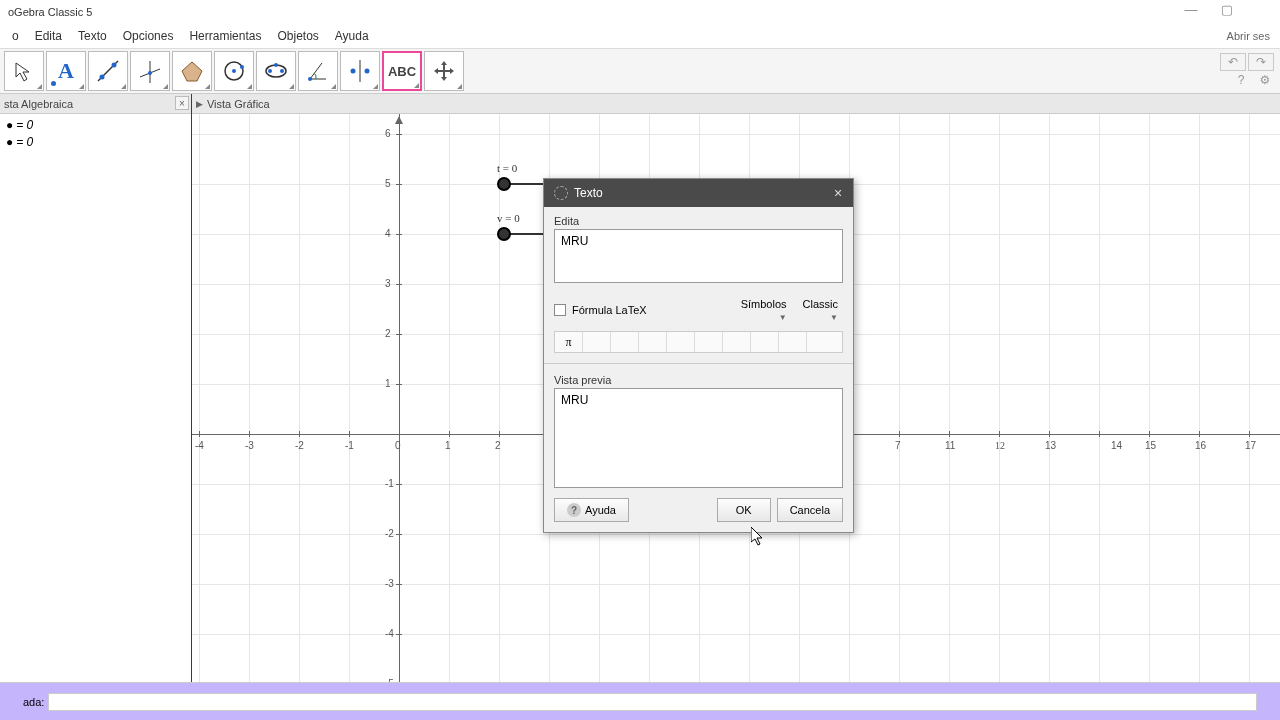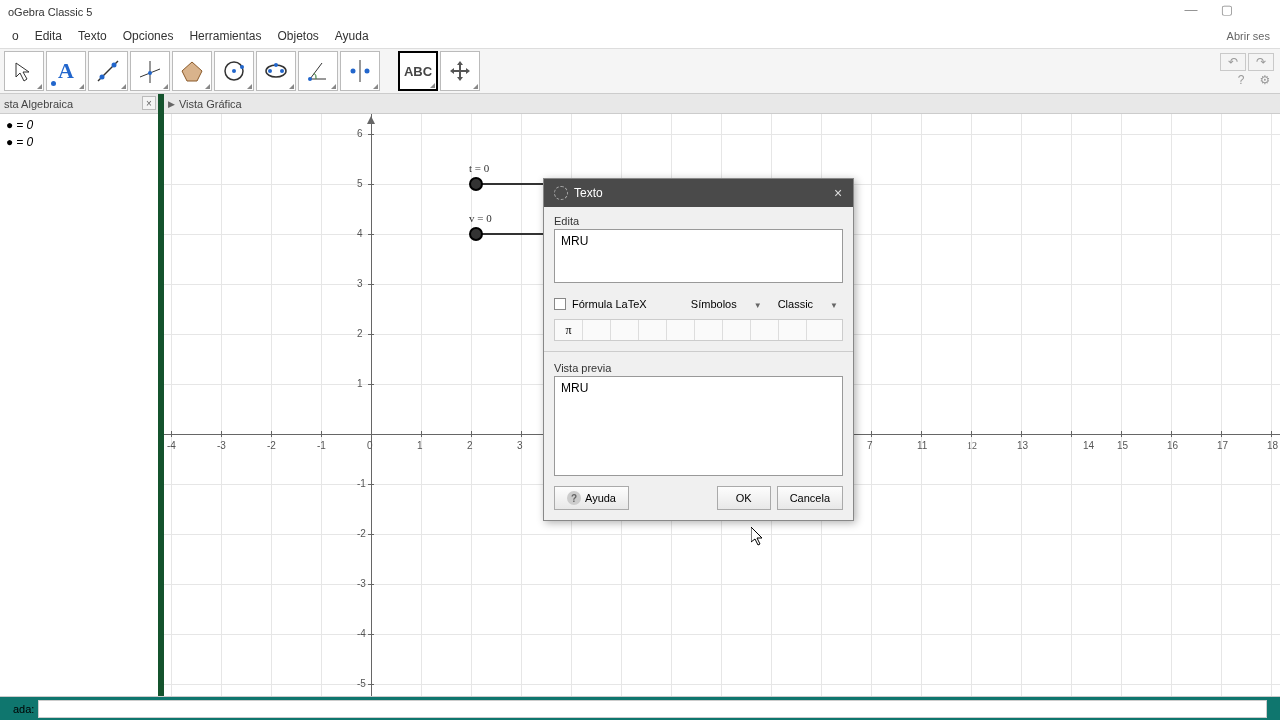--- a/index.html
+++ b/index.html
@@ -8,29 +8,29 @@
   .titlebar { height: 24px; background: #fff; display: flex; align-items: center; padding: 0 8px; font-size: 11px; color: #333; position: relative; }
   .title-controls { position: absolute; right: 8px; top: 2px; display: flex; gap: 18px; }
   .title-controls span { width: 18px; height: 14px; display: flex; align-items: center; justify-content: center; color: #888; font-size: 13px; cursor: default; }
 
   .menubar { height: 24px; background: #fff; display: flex; align-items: center; padding: 0 4px; font-size: 12px; color: #333; }
   .menu-item { padding: 2px 8px; cursor: default; }
   .menu-right { margin-left: auto; padding-right: 6px; font-size: 11px; color: #666; }
 
   .toolbar { height: 46px; background: #f5f5f5; border-top: 1px solid #ddd; border-bottom: 1px solid #ccc; display: flex; align-items: center; padding: 2px 4px; gap: 2px; position: relative; }
   .toolbtn { width: 40px; height: 40px; border: 1px solid #bbb; background: #fff; display: flex; align-items: center; justify-content: center; cursor: pointer; position: relative; }
-  .toolbtn.active { border: 2px solid #000000; margin-left: 16px; }
+  .toolbtn.active { border: 2px solid #ec4899; }
   .toolbtn .trichev { position: absolute; right: 1px; bottom: 1px; width: 0; height: 0; border-left: 5px solid transparent; border-bottom: 5px solid #888; }
   .toolright { position: absolute; right: 6px; top: 4px; display: flex; flex-direction: column; gap: 2px; align-items: flex-end;}
   .undo-redo { display: flex; gap: 2px; }
   .undo-redo .sm { width: 26px; height: 18px; border: 1px solid #c9c9c9; background: #f4f4f4; display:flex;align-items:center;justify-content:center;font-size:12px;color:#999;}
   .help-sm { width: 18px; height: 14px; display:flex;align-items:center;justify-content:center;color:#999;font-size:12px;}
 
   .panels { display: flex; height: 602px; }
-  .algebra-panel { width: 164px; border-right: 6px solid #14532d; display: flex; flex-direction: column; }
+  .algebra-panel { width: 192px; border-right: 1px solid #14532d; display: flex; flex-direction: column; }
   .panel-header { height: 20px; background: #e8e8e8; border-bottom: 1px solid #ccc; display: flex; align-items: center; padding: 0 4px; font-size: 11px; color: #444; position: relative; }
   .panel-close { position: absolute; right: 2px; top: 2px; width: 14px; height: 14px; border: 1px solid #bbb; background: #f4f4f4; display:flex;align-items:center;justify-content:center;font-size:10px;color:#666;cursor:pointer;}
   .algebra-body { flex: 1; padding: 4px 6px; font-size: 12px; color: #000; }
   .alg-item { margin-bottom: 2px; font-family: 'Times New Roman', serif; font-style: italic; }
 
   .graphics-panel { flex: 1; display: flex; flex-direction: column; position: relative; overflow:hidden;}
   .graphics-header { height: 20px; background: #e8e8e8; border-bottom: 1px solid #ccc; display: flex; align-items: center; padding: 0 4px; font-size: 11px; color: #444; }
   .graphics-header .tri { margin-right: 4px; font-size: 9px; color: #666; }
   .canvas { flex: 1; position: relative; background: #fff; }
 
@@ -45,32 +45,32 @@
 
   .dialog { position: absolute; left: 543px; top: 178px; width: 311px; background: #f0f0f0; border: 1px solid #888; box-shadow: 2px 2px 8px rgba(0,0,0,0.3); }
   .dialog-title { height: 28px; background: #4a4a4a; color: #fff; display: flex; align-items: center; padding: 0 10px; font-size: 12px; position: relative; }
   .dialog-title .dlg-icon { width: 14px; height: 14px; border: 1px dashed #aaa; border-radius: 50%; margin-right: 6px; }
   .dialog-close { position: absolute; right: 6px; top: 5px; width: 18px; height: 18px; display:flex;align-items:center;justify-content:center;color:#ddd;font-size:14px;cursor:pointer;}
   .dialog-body { padding: 8px 10px 10px 10px; }
   .dlabel { font-size: 11px; color: #333; margin-bottom: 2px; display:block;}
   .edit-box { width: 100%; height: 54px; border: 1px solid #999; background: #fff; padding: 4px 6px; font-size: 12px; resize: none; outline: none; }
   .opts-row { display: flex; align-items: center; margin-top: 8px; gap: 6px; font-size: 11px; }
   .opts-row .spacer { flex: 1; }
-  .drop { border: 1px solid transparent; padding: 2px 4px; cursor: pointer; display:flex;align-items:flex-end;gap:17px;}
+  .drop { border: 1px solid transparent; padding: 2px 4px; cursor: pointer; display:flex;align-items:flex-end;gap:3px;flex-direction:column;}
   .drop .dchev { font-size: 8px; color: #666; }
   .sym-row { margin-top: 6px; border: 1px solid #ccc; background: #fafafa; height: 22px; display: flex; }
   .sym-cell { width: 28px; border-right: 1px solid #ddd; display:flex;align-items:center;justify-content:center;font-size:12px;font-family:'Times New Roman',serif;}
   .hr { border: none; border-top: 1px solid #ccc; margin: 10px -10px; }
   .preview-box { width: 100%; height: 100px; border: 1px solid #999; background: #fff; padding: 4px 6px; font-size: 12px; }
   .btn-row { display: flex; gap: 6px; margin-top: 10px; align-items:center;}
   .dbtn { height: 24px; border: 1px solid #aaa; background: linear-gradient(#fdfdfd,#e8e8e8); font-size: 11px; padding: 0 12px; cursor: pointer; display:flex;align-items:center;gap:4px;}
   .dbtn .qicon { width: 14px; height: 14px; border-radius: 50%; background: #ccc; color: #666; display:flex;align-items:center;justify-content:center;font-size:10px;font-weight:bold;}
   .btn-row .spacer { flex: 1; }
 
-  .inputbar { position: absolute; left: 0; bottom: 0; right: 0; height: 24px; border-top: 1px solid #ccc; background: #0f766e; display: flex; align-items: center; padding: 0 13px; font-size: 11px; }
+  .inputbar { position: absolute; left: 0; bottom: 0; right: 0; height: 38px; border-top: 1px solid #ccc; background: #c4b5fd; display: flex; align-items: center; padding: 0 23px; font-size: 11px; }
   .inputbar input { flex: 1; border: 1px solid #ccc; height: 18px; margin-left: 4px; padding: 0 4px; font-size: 11px; outline: none; }
 
   .cursor-arrow { position: absolute; width: 14px; height: 20px; pointer-events: none; z-index: 999; }
 
   .chk { width: 12px; height: 12px; border: 1px solid #888; background: #fff; display:inline-block; }
 
   
   .ico { font-size: 16px; color: #444; font-family: Arial; }
 </style>
 </head>

